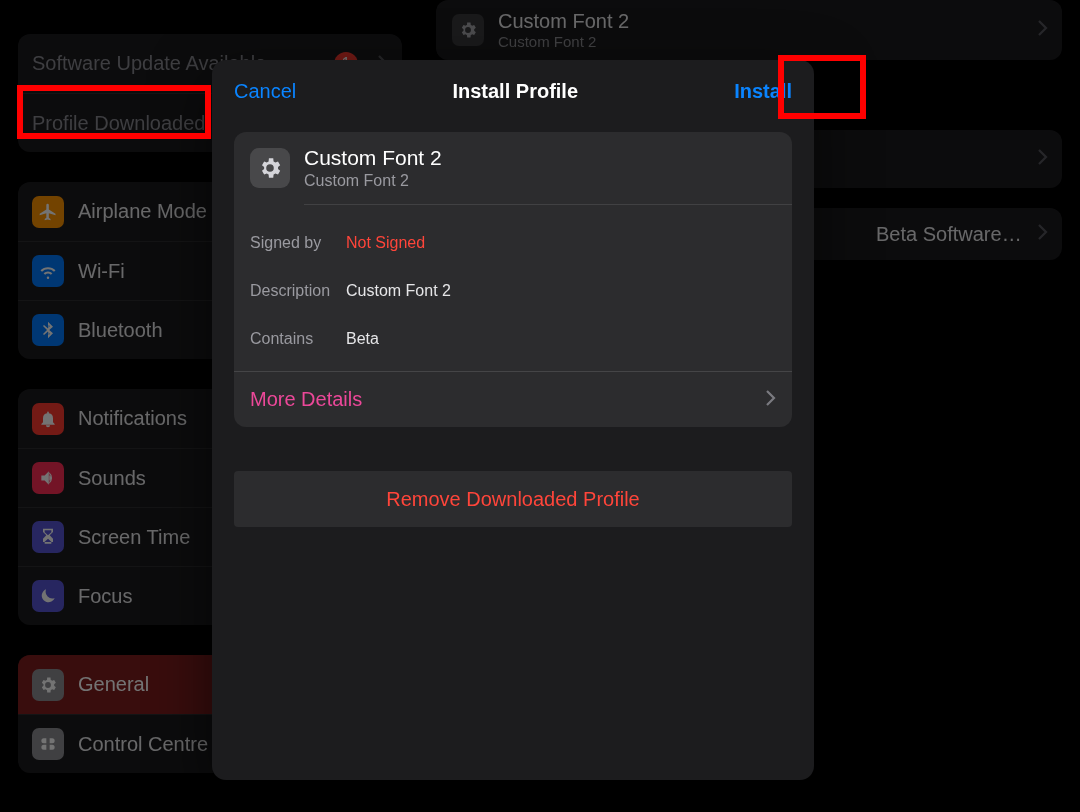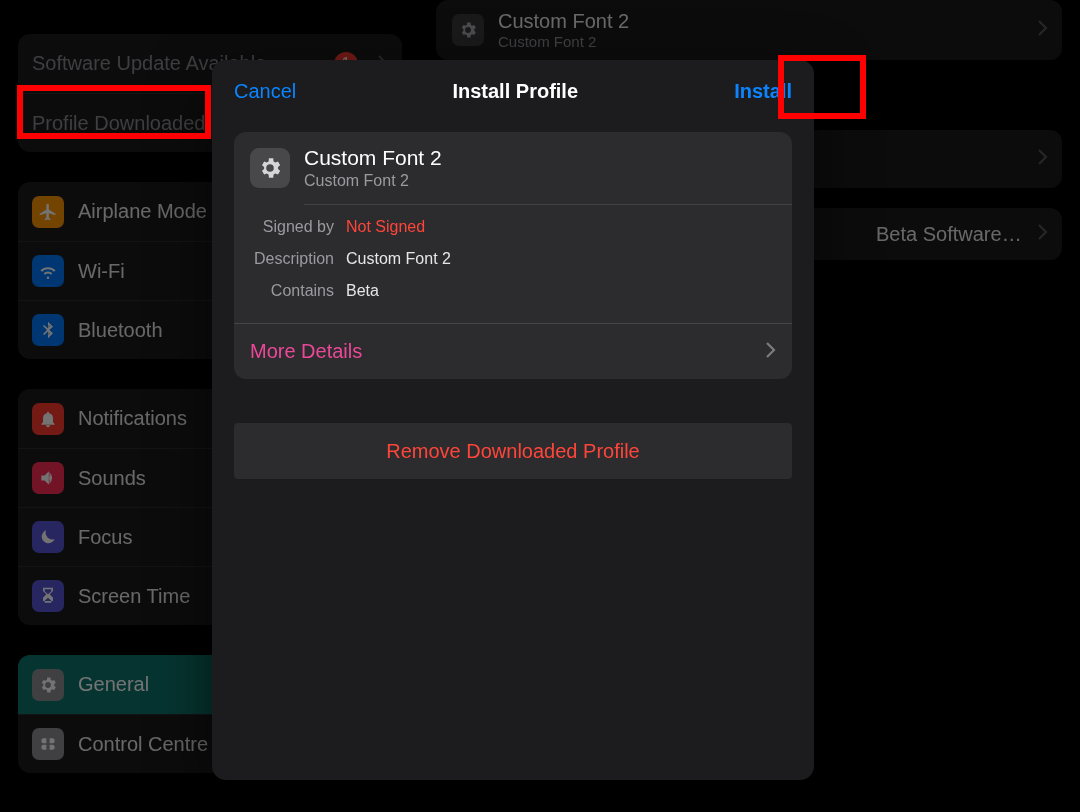--- a/index.html
+++ b/index.html
@@ -13,21 +13,21 @@
   .group-first { margin-top: 34px; }
   .row { display: flex; align-items: center; height: 59px; padding: 0 14px; gap: 14px; position: relative; }
   .row + .row { border-top: 1px solid rgba(255,255,255,0.08); }
   .row-label { flex: 1; font-size: 20px; color: #e6e6e8; }
   .row-label-dim { color: #898990; font-size: 20px; flex: 1; }
   .icon { width: 32px; height: 32px; border-radius: 7px; display: flex; align-items: center; justify-content: center; flex-shrink: 0; }
   .icon svg { width: 20px; height: 20px; fill: #fff; }
   .chevron { color: #56565c; font-size: 22px; }
   .chevron svg { width: 10px; height: 16px; }
   .badge { background: #ff3b30; color: #fff; border-radius: 12px; min-width: 24px; height: 24px; font-size: 16px; display: flex; align-items: center; justify-content: center; margin-right: 6px; padding: 0 6px; }
-  .row-selected { background: #0f766e; }
+  .row-selected { background: #7f1d1d; }
   .row-selected .row-label { color: #fff; }
   .icon-gray { background: #8e8e93; }
   .icon-orange { background: #ff9500; }
   .icon-blue { background: #007aff; }
   .icon-red { background: #ff3b30; }
   .icon-pink { background: #ff2d55; }
   .icon-indigo { background: #5856d6; }
 
   
   .content { position: absolute; left: 436px; top: 0; right: 18px; height: 812px; }
@@ -57,21 +57,21 @@
   .modal-body { padding: 10px 22px; }
   .panel { background: #2c2c2e; border-radius: 12px; overflow: hidden; }
   .panel-head { display: flex; align-items: center; gap: 14px; padding: 14px 16px; }
   .panel-head .gear-thumb { width: 40px; height: 40px; border-radius: 9px; background: #48484a; }
   .panel-head .gear-thumb svg { width: 26px; height: 26px; fill: #d5d5da; }
   .panel-head .ptitle { font-size: 21px; color: #fff; }
   .panel-head .psub { font-size: 16px; color: #9a9aa0; margin-top: 2px; }
   .panel-sep { height: 1px; background: rgba(255,255,255,0.1); margin-left: 70px; }
   .meta { padding: 6px 16px 8px; }
   .meta-row { display: flex; align-items: baseline; padding: 7px 0; font-size: 16px; }
-  .meta-row .k { width: 84px; text-align: right; margin-right: 12px; color: #9a9aa0; }
+  .meta-row .k { width: 84px; margin-right: 12px; color: #9a9aa0; margin-top: 16px; }
   .meta-row .v { color: #e6e6e8; }
   .meta-row .v-red { color: #ff453a; text-align: center; }
   .panel-sep-full { height: 1px; background: rgba(255,255,255,0.12); margin: 8px 0 0; }
   .panel-more { display: flex; align-items: center; justify-content: space-between; padding: 16px 16px; font-size: 20px; color: #ec4899; }
   .panel-more .chev { color: #7a7a80; }
   .remove { margin-top: 44px; background: #2c2c2e; border-radius: 4px; height: 56px; display: flex; align-items: center; justify-content: center; color: #ff453a; font-size: 20px; }
 
   
   .chev-svg { width: 10px; height: 16px; stroke: currentColor; stroke-width: 2.2; fill: none; }
 </style>
@@ -134,32 +134,32 @@
         <span class="icon icon-pink">
             <svg viewBox="0 0 24 24">
               <path d="M4 9v6h4l5 5V4L8 9H4zm11.5 3a4 4 0 0 0-2-3.5v7a4 4 0 0 0 2-3.5zm-2-7v2.1a7 7 0 0 1 0 9.8V19a9 9 0 0 0 0-14z"></path>
             </svg>
           </span>
         <span class="row-label">Sounds</span>
       </div>
       <div class="row">
         <span class="icon icon-indigo">
             <svg viewBox="0 0 24 24">
+              <path d="M6 2h12v4l-4 4 4 4v4H6v-4l4-4-4-4V2zm2 2v2.2L12 10l4-3.8V4H8zm0 16h8v-2.2L12 14l-4 3.8V20z"></path>
+            </svg>
+          </span>
+        <span class="row-label">Screen Time</span>
+      </div>
+      <div class="row">
+        <span class="icon icon-indigo">
+            <svg viewBox="0 0 24 24">
               <path d="M20 14.3A8 8 0 0 1 9.7 4a8 8 0 1 0 10.3 10.3z"></path>
             </svg>
           </span>
         <span class="row-label">Focus</span>
-      </div>
-      <div class="row">
-        <span class="icon icon-indigo">
-            <svg viewBox="0 0 24 24">
-              <path d="M6 2h12v4l-4 4 4 4v4H6v-4l4-4-4-4V2zm2 2v2.2L12 10l4-3.8V4H8zm0 16h8v-2.2L12 14l-4 3.8V20z"></path>
-            </svg>
-          </span>
-        <span class="row-label">Screen Time</span>
       </div>
     </div>
 
     <div class="group">
       <div class="row row-selected">
         <span class="icon icon-gray">
             <svg viewBox="0 0 24 24">
               <path d="M19.4 13a7.5 7.5 0 0 0 0-2l2-1.6-2-3.4-2.4.9a7.5 7.5 0 0 0-1.7-1L15 3h-4l-.3 2.9a7.5 7.5 0 0 0-1.7 1l-2.4-.9-2 3.4L6.6 11a7.5 7.5 0 0 0 0 2l-2 1.6 2 3.4 2.4-.9a7.5 7.5 0 0 0 1.7 1L11 21h4l.3-2.9a7.5 7.5 0 0 0 1.7-1l2.4.9 2-3.4zM12 15.5A3.5 3.5 0 1 1 15.5 12 3.5 3.5 0 0 1 12 15.5z"></path>
             </svg>
           </span>

